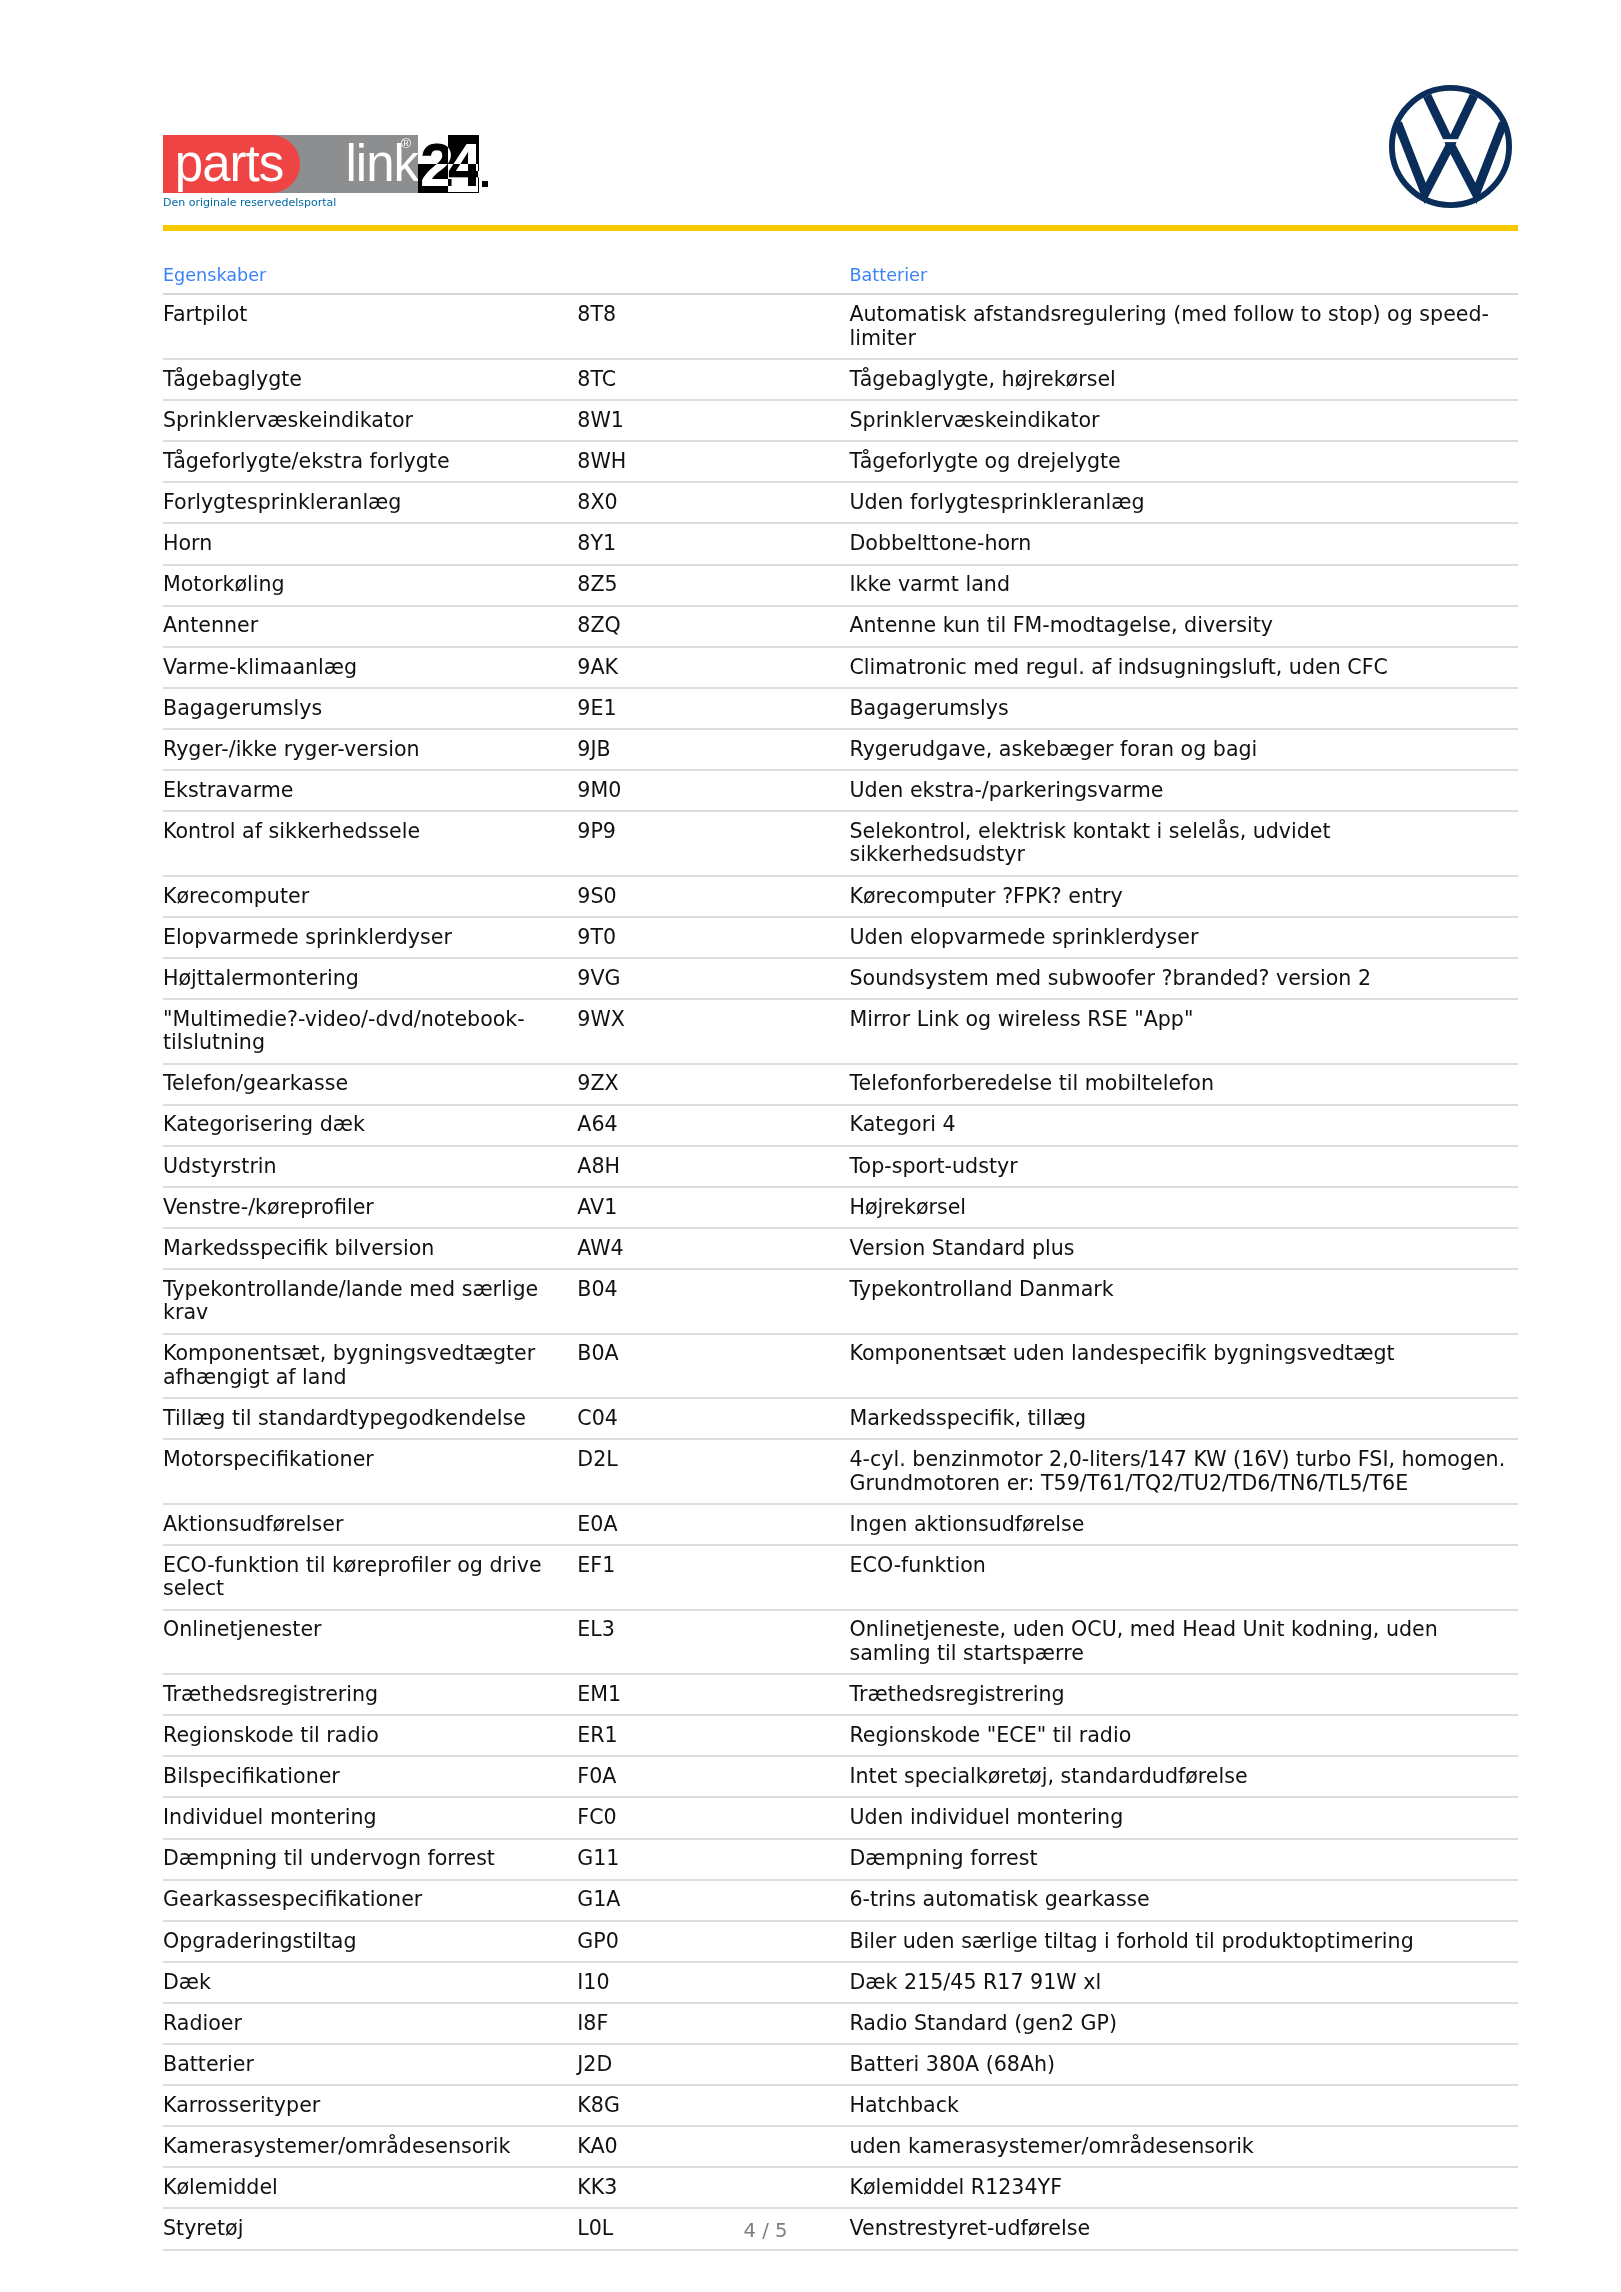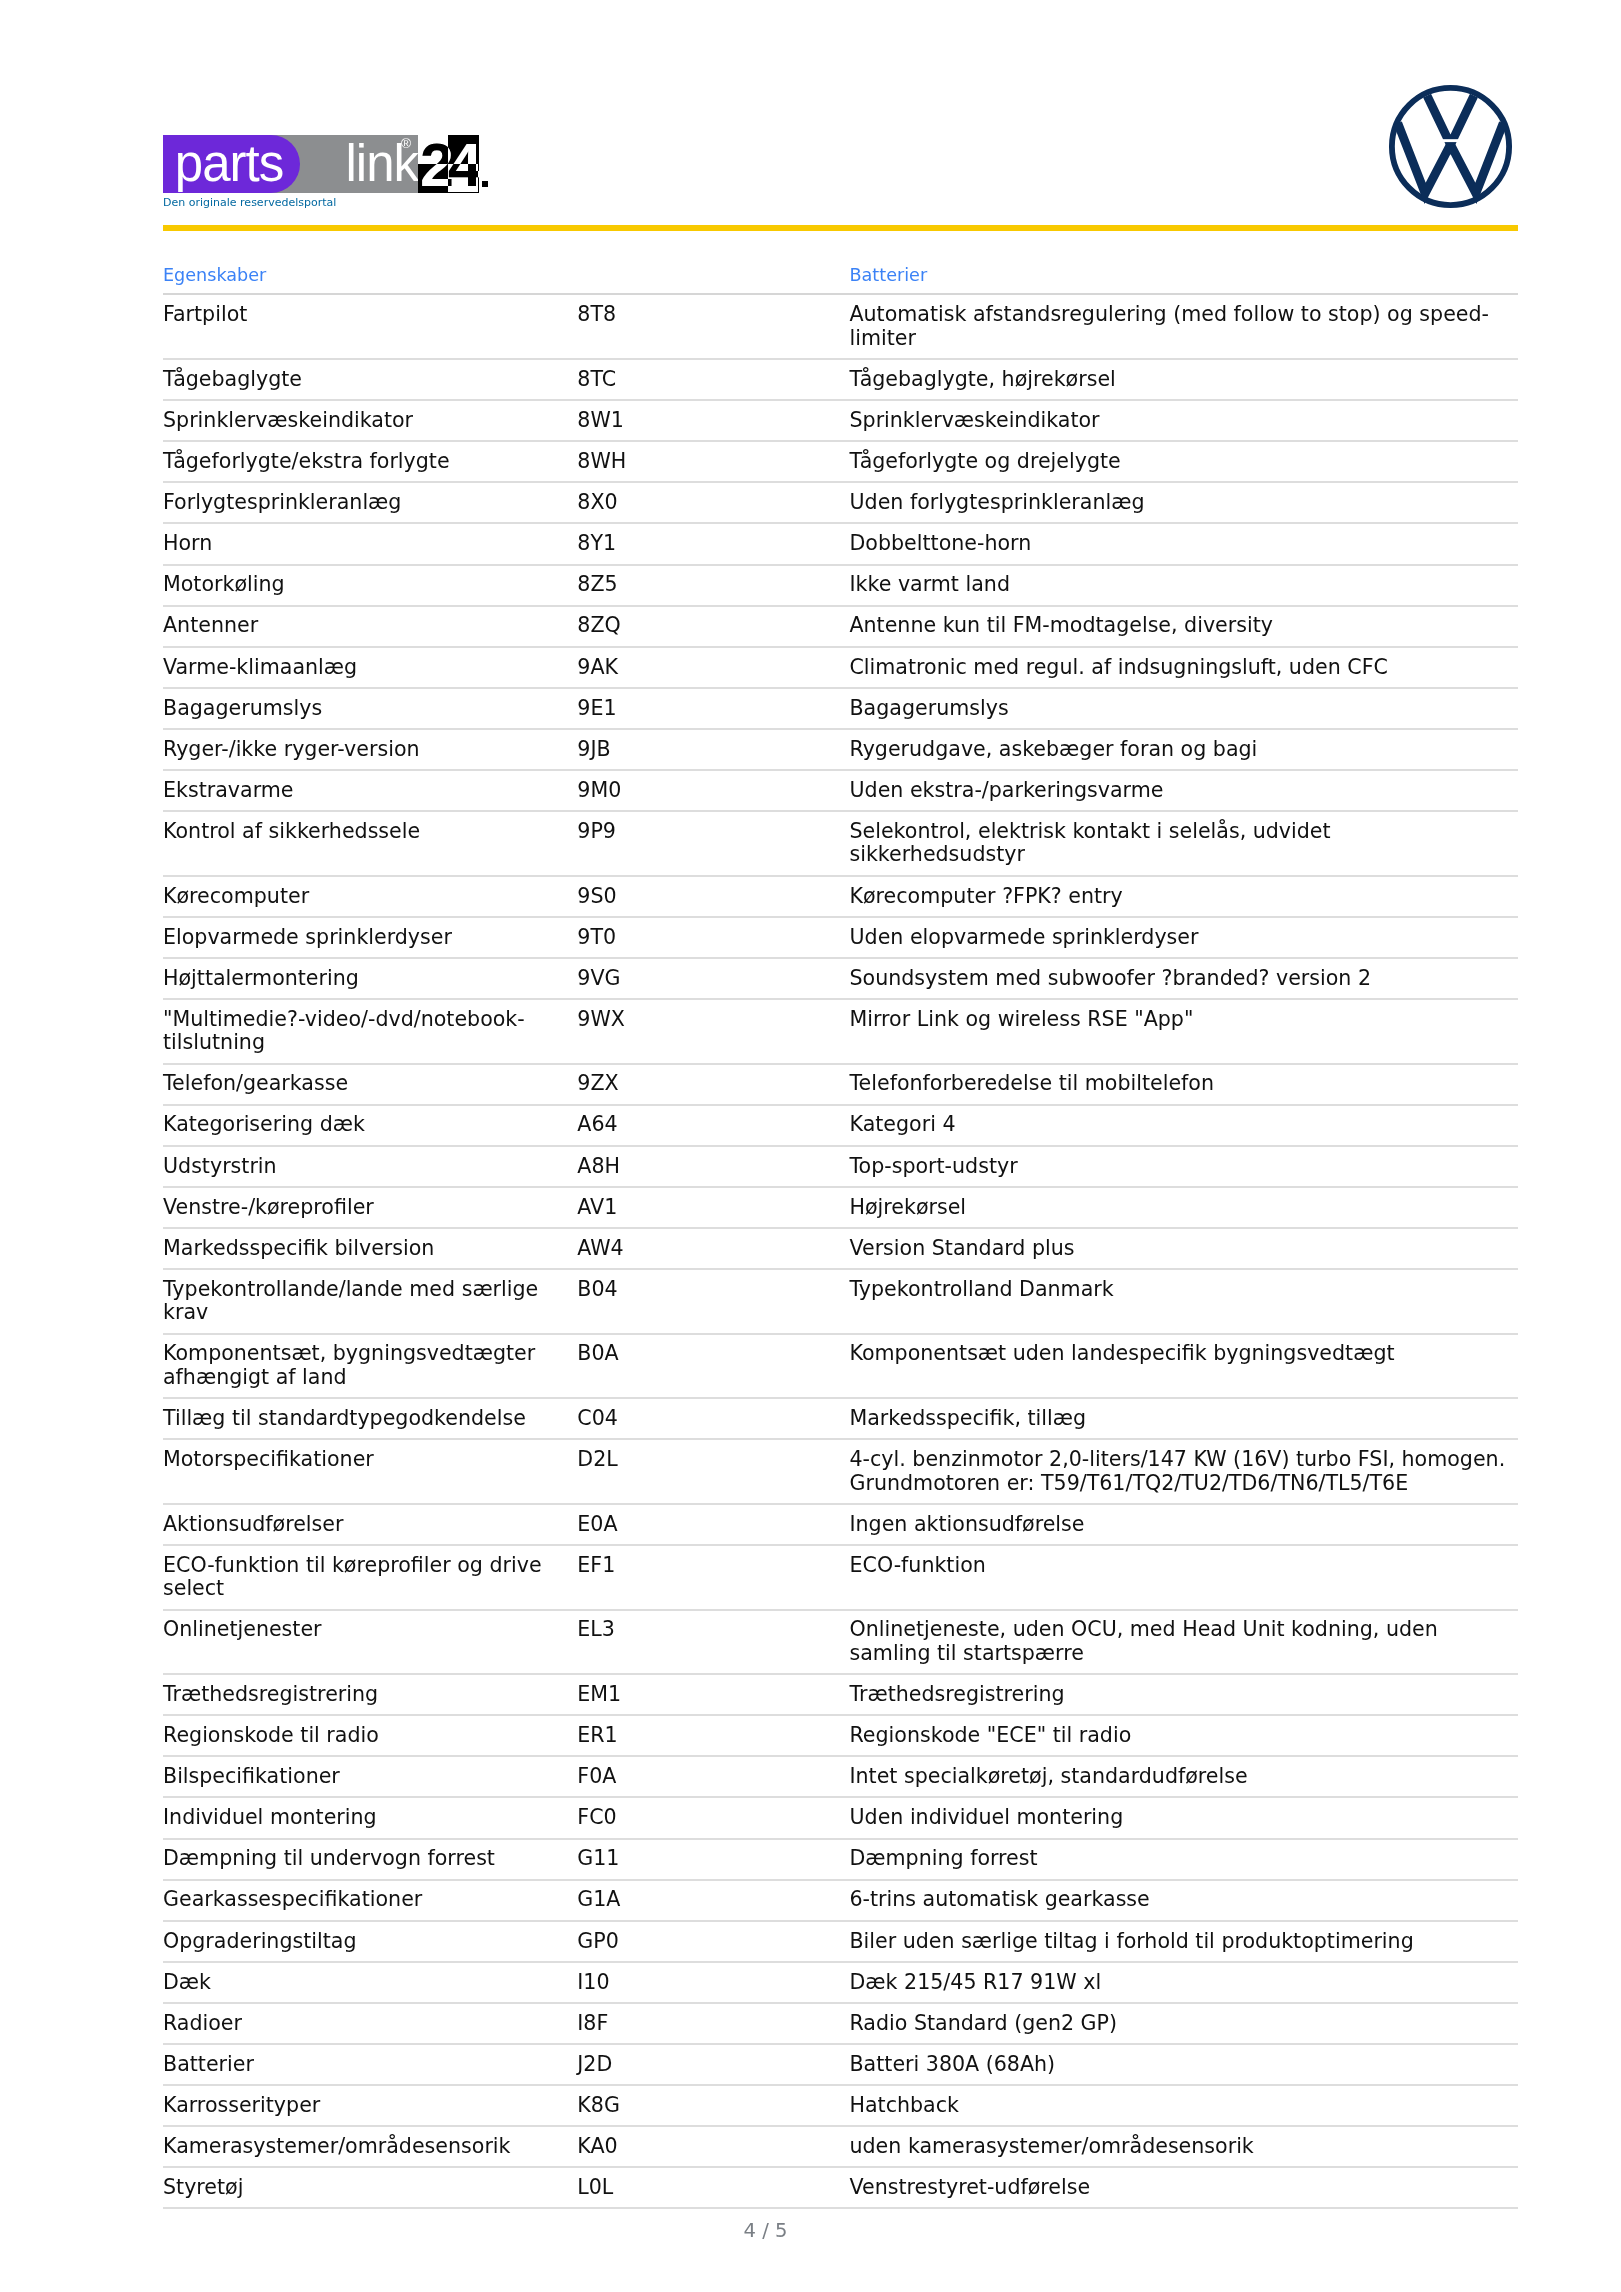--- a/index.html
+++ b/index.html
@@ -7,21 +7,21 @@
     width: 1621px; height: 2293px; position: relative; overflow: hidden;
     font-family: "DejaVu Sans", "Liberation Sans", sans-serif;
     color: #1a1a1a;
   }
   .header { position: absolute; left: 163px; top: 0; width: 1355px; height: 235px; }
   .logo {
     position: absolute; left: 0; top: 135px; height: 58px; width: 328px;
     display: flex; align-items: stretch;
   }
   .logo .seg-black {
-    background: #6d28d9; color: #fff; width: 137px; position: relative;
+    background: #ef4444; color: #fff; width: 137px; position: relative;
     font-family: "Liberation Sans", sans-serif; font-size: 51px; line-height: 58px;
     padding-left: 11.8px; box-sizing: border-box; letter-spacing: -1px;
     border-top-right-radius: 29px; border-bottom-right-radius: 29px;
     z-index: 2;
   }
   .logo .seg-gray {
     background: #8c8e90; color: #fff; width: 147px; margin-left: -29px;
     font-family: Liberation Sans, sans-serif; font-size: 51px; line-height: 58px;
     padding-left: 35px; box-sizing: border-box; position: relative; letter-spacing: -1px; text-align: right;
   }
@@ -310,20 +310,25 @@
         <td>Karrosserityper</td>
         <td>K8G</td>
         <td>Hatchback</td>
       </tr>
       <tr>
         <td>Kamerasystemer/områdesensorik</td>
         <td>KA0</td>
         <td>uden kamerasystemer/områdesensorik</td>
       </tr>
       <tr>
+        <td>Kølemiddel</td>
+        <td>KK3</td>
+        <td>Kølemiddel R1234YF</td>
+      </tr>
+      <tr>
         <td>Styretøj</td>
         <td>L0L</td>
         <td>Venstrestyret-udførelse</td>
       </tr>
     </tbody>
 </table>
 
 <div class="page-num">4 / 5</div>
 
 

